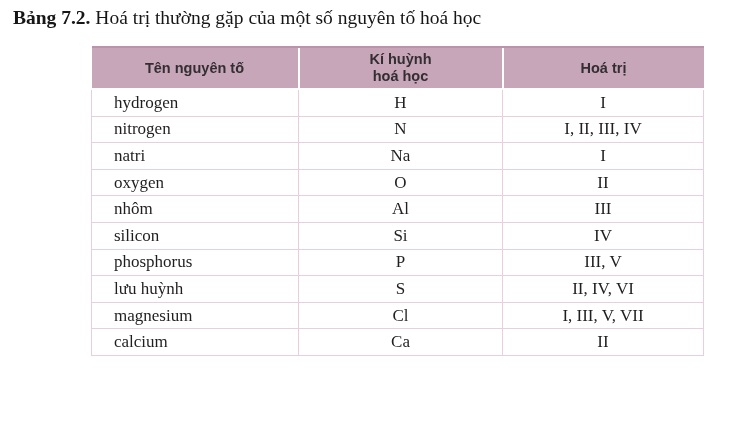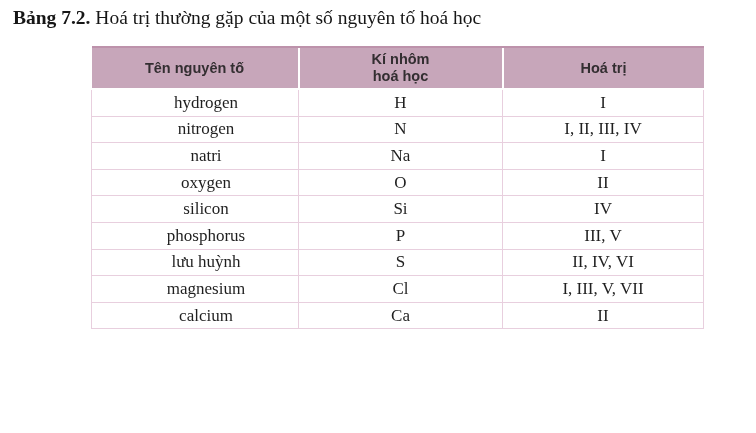--- a/index.html
+++ b/index.html
@@ -49,21 +49,21 @@
   tbody td {
     height: 25.6px;
     font-size: 17px;
     color: #1f1f1f;
     border: 1.5px solid #e8cfde;
     padding: 0;
     vertical-align: middle;
     background: #ffffff;
   }
   tbody tr:first-child td { border-top: none; }
-  td.c1 { text-align: center; padding-left: 22px; }
+  td.c1 { text-align: left; padding-left: 22px; }
   td.c2, td.c3 { text-align: center; }
 </style>
 </head>
 <body>
 
 <div class="page">
 
   <div class="caption">
     <span class="bold">Bảng 7.2.</span><span> Hoá trị thường gặp của một số nguyên tố hoá học</span>
   </div>
@@ -72,21 +72,21 @@
     <table>
       <colgroup>
         <col style="width:207px">
         <col style="width:204px">
         <col style="width:201px">
       </colgroup>
       <thead>
         <tr>
           <th>Tên nguyên tố</th>
           <th>
-            <div>Kí nhôm</div>
+            <div>Kí huỳnh</div>
             <div>hoá học</div>
           </th>
           <th>Hoá trị</th>
         </tr>
       </thead>
       <tbody>
         <tr>
           <td class="c1">hydrogen</td>
           <td class="c2">H</td>
           <td class="c3">I</td>
@@ -98,20 +98,25 @@
         </tr>
         <tr>
           <td class="c1">natri</td>
           <td class="c2">Na</td>
           <td class="c3">I</td>
         </tr>
         <tr>
           <td class="c1">oxygen</td>
           <td class="c2">O</td>
           <td class="c3">II</td>
+        </tr>
+        <tr>
+          <td class="c1">nhôm</td>
+          <td class="c2">Al</td>
+          <td class="c3">III</td>
         </tr>
         <tr>
           <td class="c1">silicon</td>
           <td class="c2">Si</td>
           <td class="c3">IV</td>
         </tr>
         <tr>
           <td class="c1">phosphorus</td>
           <td class="c2">P</td>
           <td class="c3">III, V</td>

